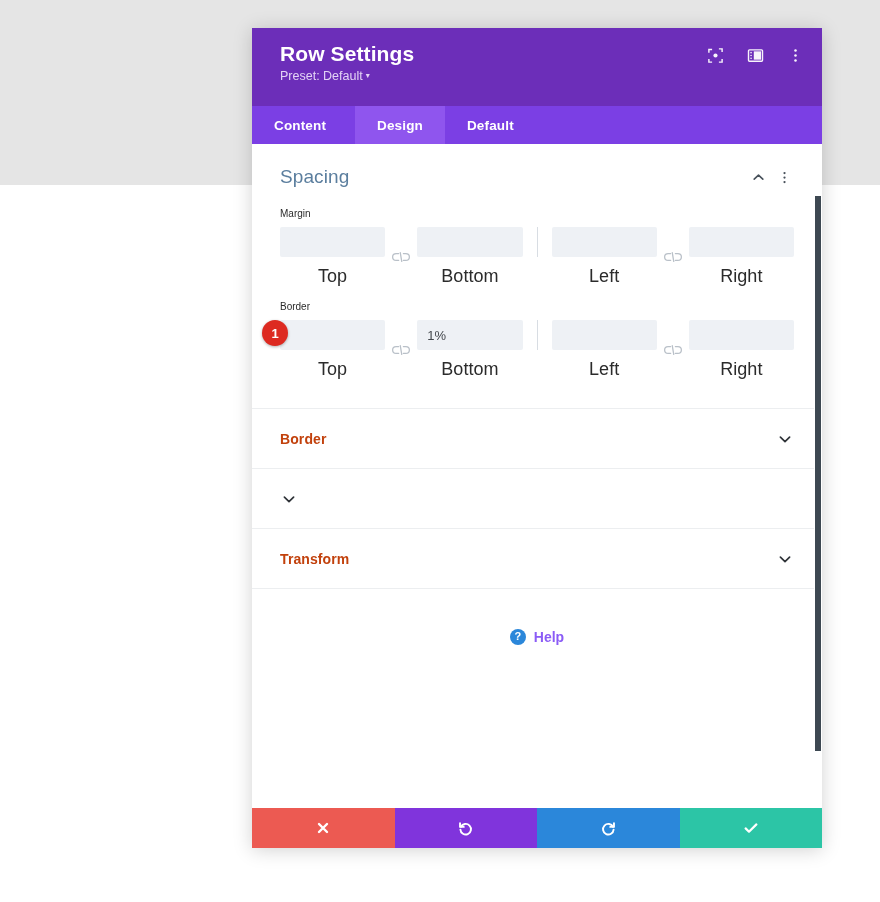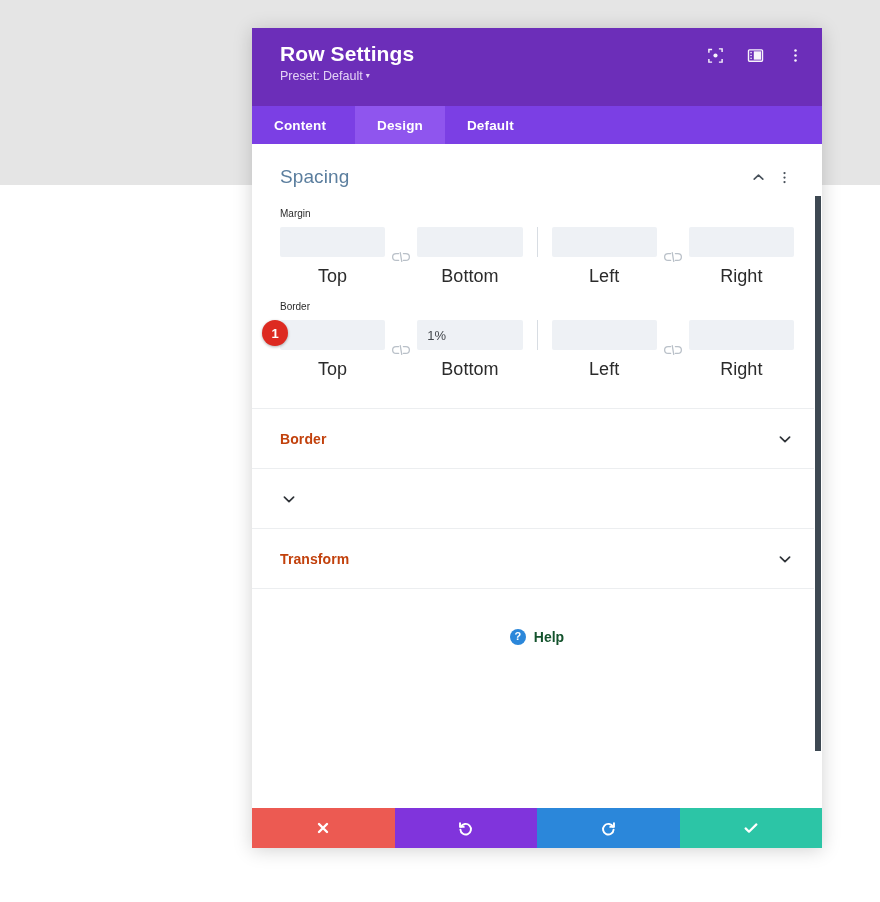--- a/index.html
+++ b/index.html
@@ -249,21 +249,21 @@
     width: 16px; height: 16px;
     border-radius: 50%;
     background: #2b87da;
     color: #ffffff;
     font-size: 11px;
     font-weight: bold;
     display: flex; align-items: center; justify-content: center;
     line-height: 1;
   }
   .help-text {
-    color: #14532d;
+    color: #8b5cf6;
     font-size: 14px;
     font-weight: bold;
   }
 
   
   .scrollbar-track {
     position: absolute;
     right: 0; top: 0;
     width: 8px;
     height: 100%;

